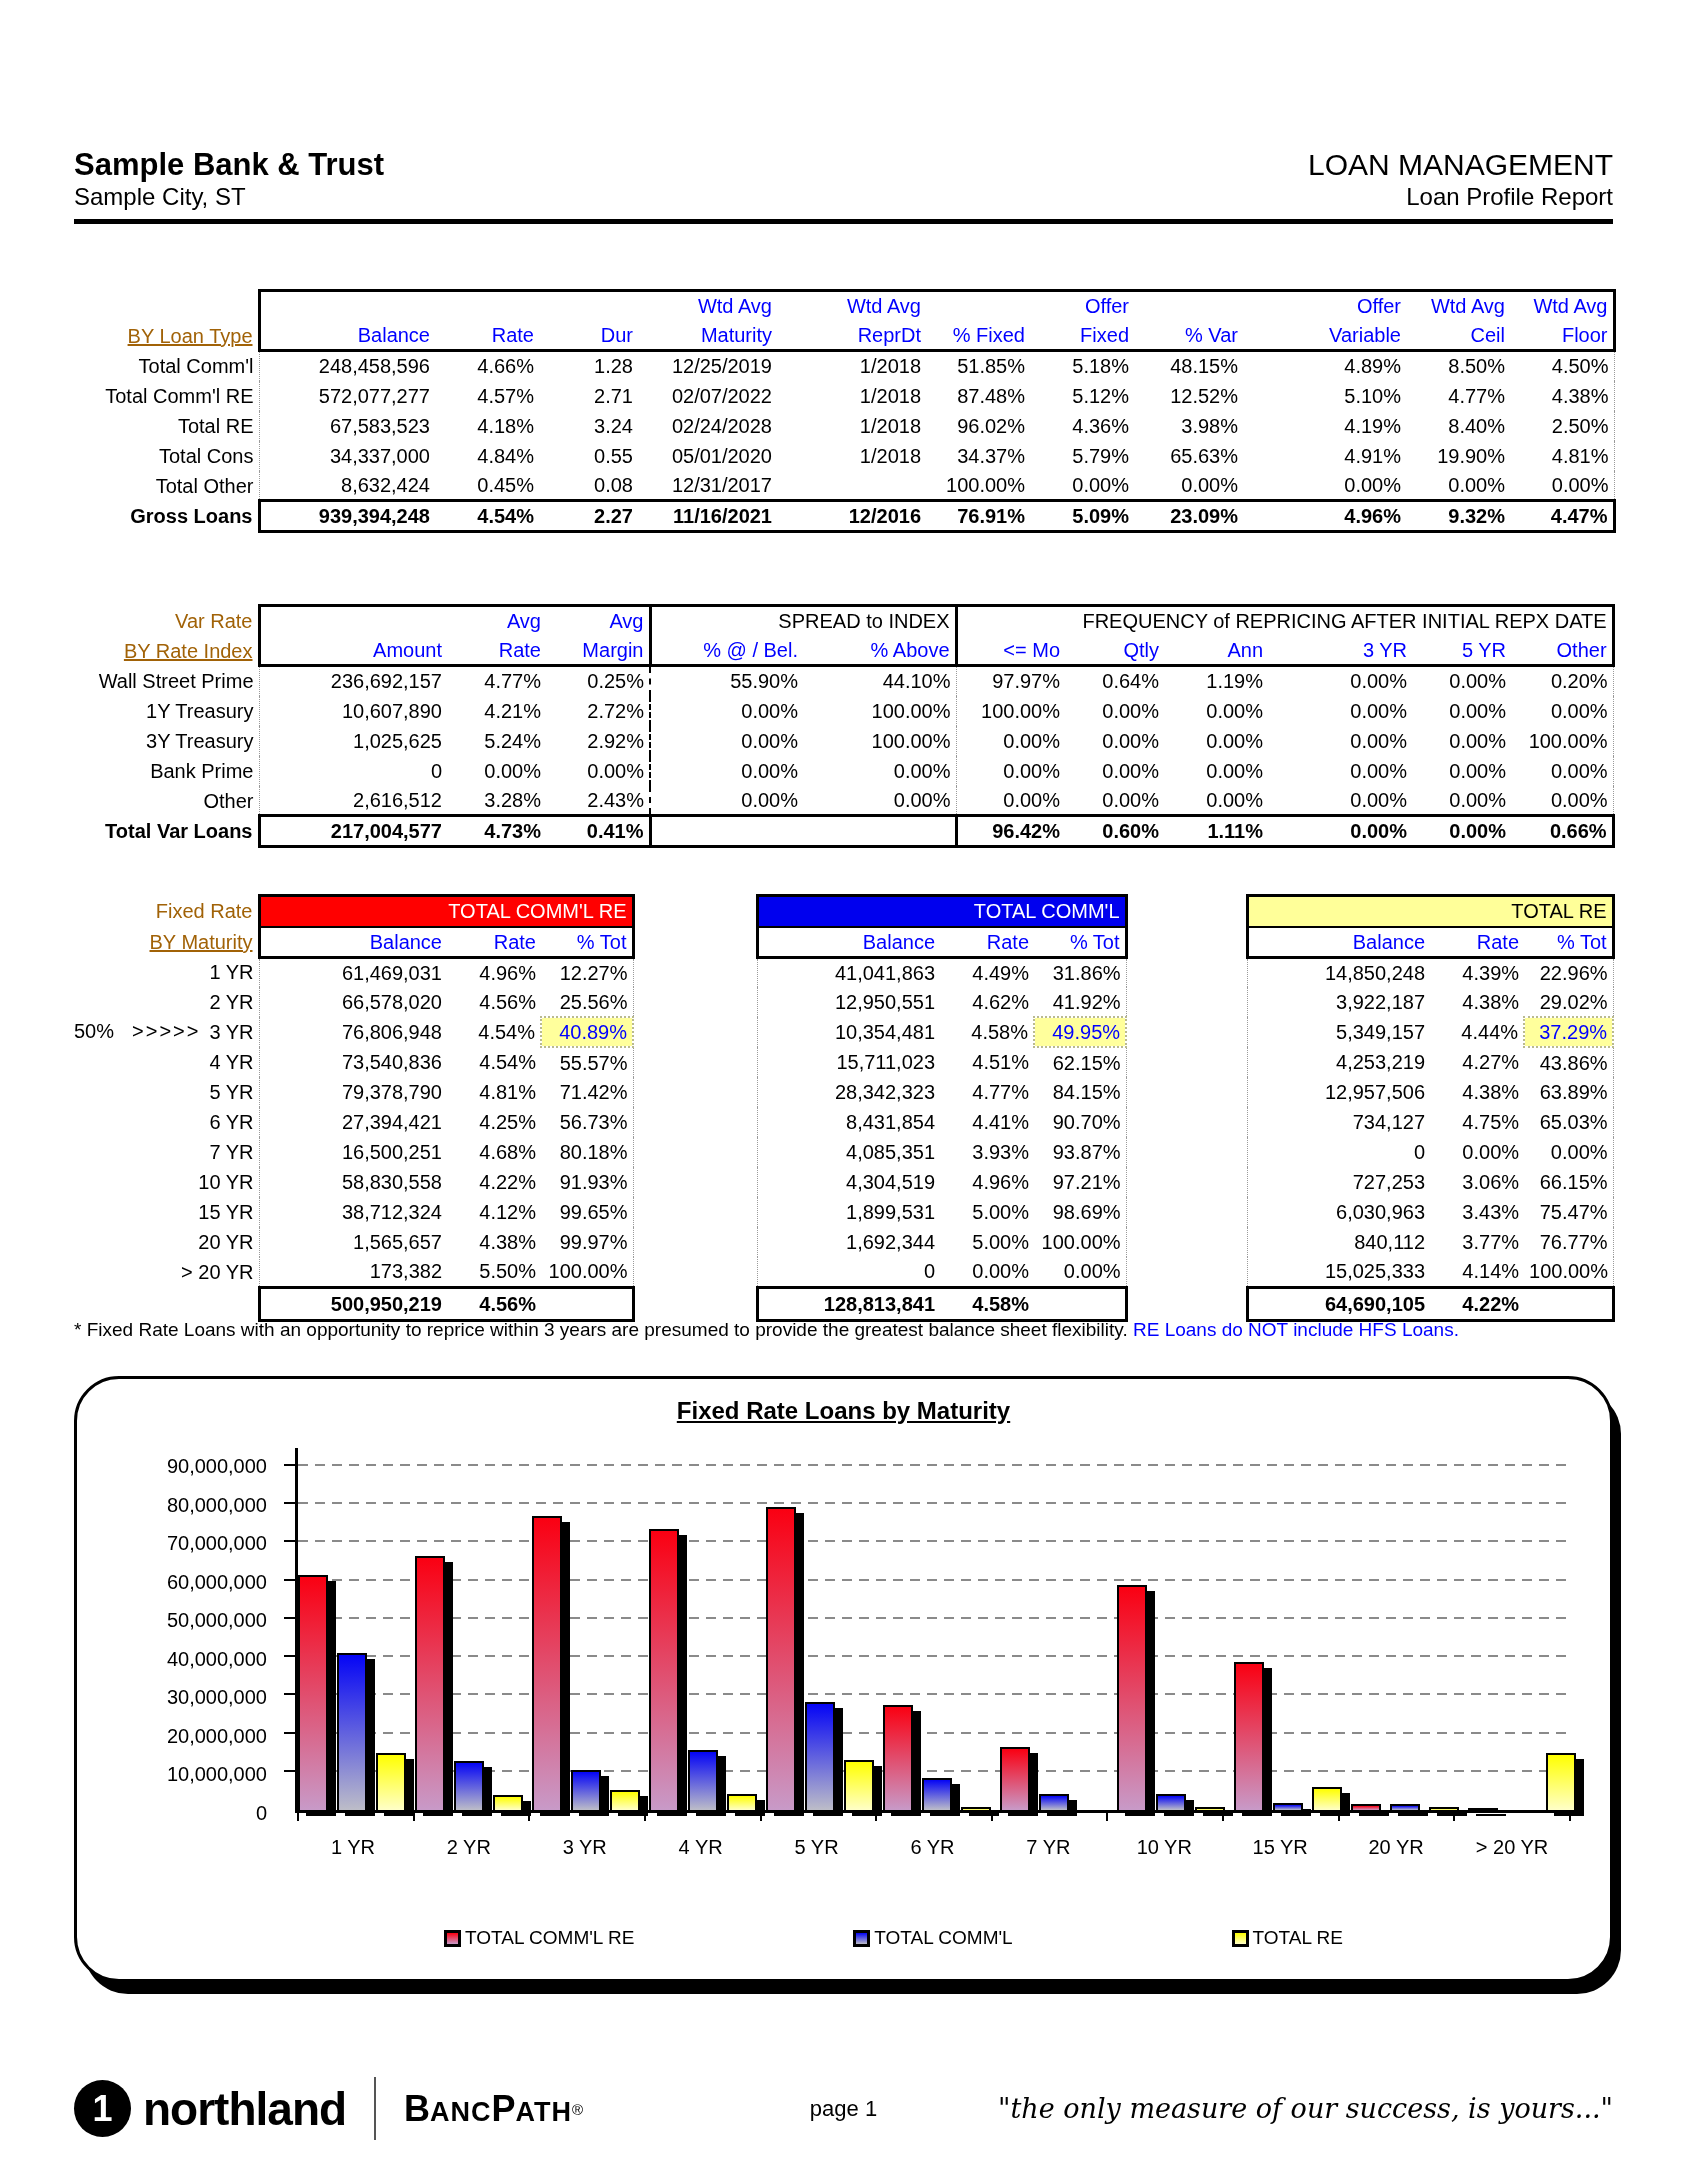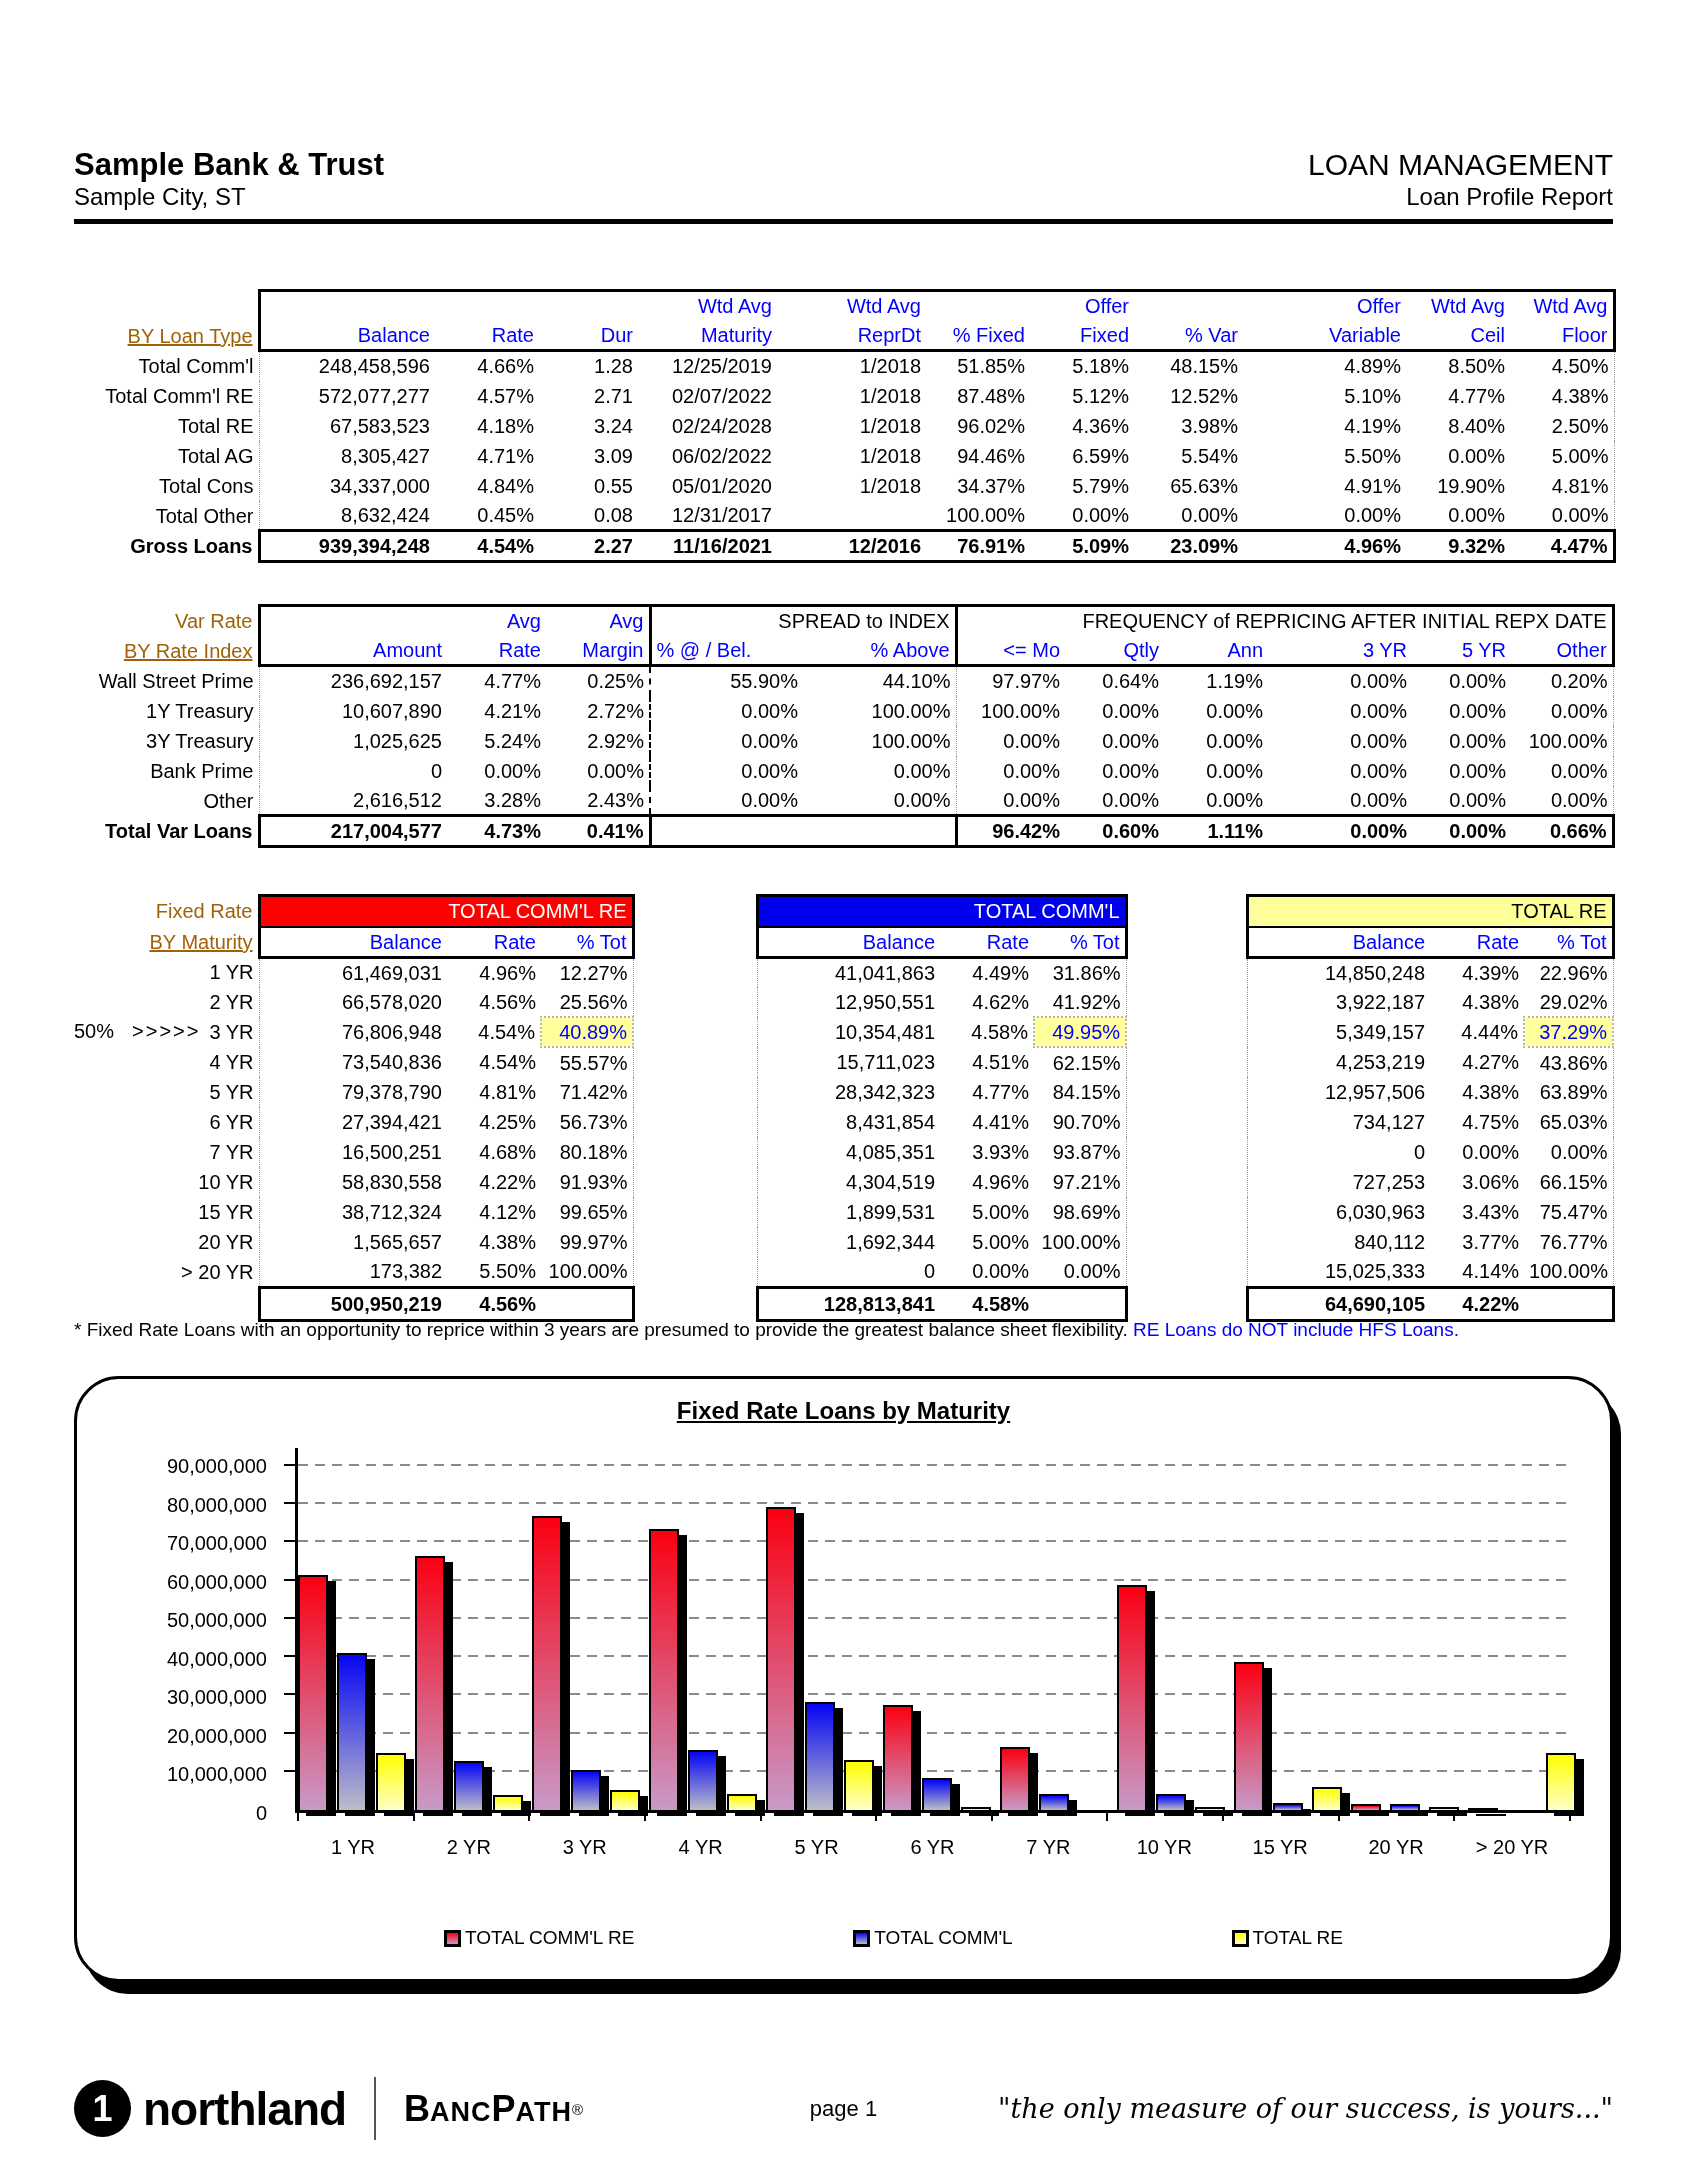--- a/index.html
+++ b/index.html
@@ -191,34 +191,20 @@
         <td>02/24/2028</td>
         <td>1/2018</td>
         <td>96.02%</td>
         <td>4.36%</td>
         <td>3.98%</td>
         <td>4.19%</td>
         <td>8.40%</td>
         <td class="dr">2.50%</td>
       </tr>
 
-      <tr>
-        <td class="lbl">Total AG</td>
-        <td class="dl">8,305,427</td>
-        <td>4.71%</td>
-        <td>3.09</td>
-        <td>06/02/2022</td>
-        <td>1/2018</td>
-        <td>94.46%</td>
-        <td>6.59%</td>
-        <td>5.54%</td>
-        <td>5.50%</td>
-        <td>0.00%</td>
-        <td class="dr">5.00%</td>
-      </tr>
 
       <tr>
         <td class="lbl">Total Cons</td>
         <td class="dl">34,337,000</td>
         <td>4.84%</td>
         <td>0.55</td>
         <td>05/01/2020</td>
         <td>1/2018</td>
         <td>34.37%</td>
         <td>5.79%</td>
@@ -283,21 +269,21 @@
       <th class="bt blue">Avg</th>
       <th class="bt blue">Avg</th>
       <th class="bt bl ctr blackbold" colspan="2">SPREAD to INDEX</th>
       <th class="bt bl br ctr blackbold" colspan="6">FREQUENCY of REPRICING AFTER INITIAL REPX DATE</th>
     </tr>
     <tr>
       <th class="lbl seclbl underl">BY Rate Index</th>
       <th class="bb bl blue">Amount</th>
       <th class="bb blue">Rate</th>
       <th class="bb blue">Margin</th>
-      <th class="bb bl blue" style="text-align:left;">% @ / Bel.</th>
+      <th class="bb bl blue" style="text-align:right;">% @ / Bel.</th>
       <th class="bb blue">% Above</th>
       <th class="bb bl blue ctr">&lt;= Mo</th>
       <th class="bb blue ctr">Qtly</th>
       <th class="bb blue ctr">Ann</th>
       <th class="bb blue">3 YR</th>
       <th class="bb blue">5 YR</th>
       <th class="bb br blue">Other</th>
     </tr>
   </thead>
   <tbody>

